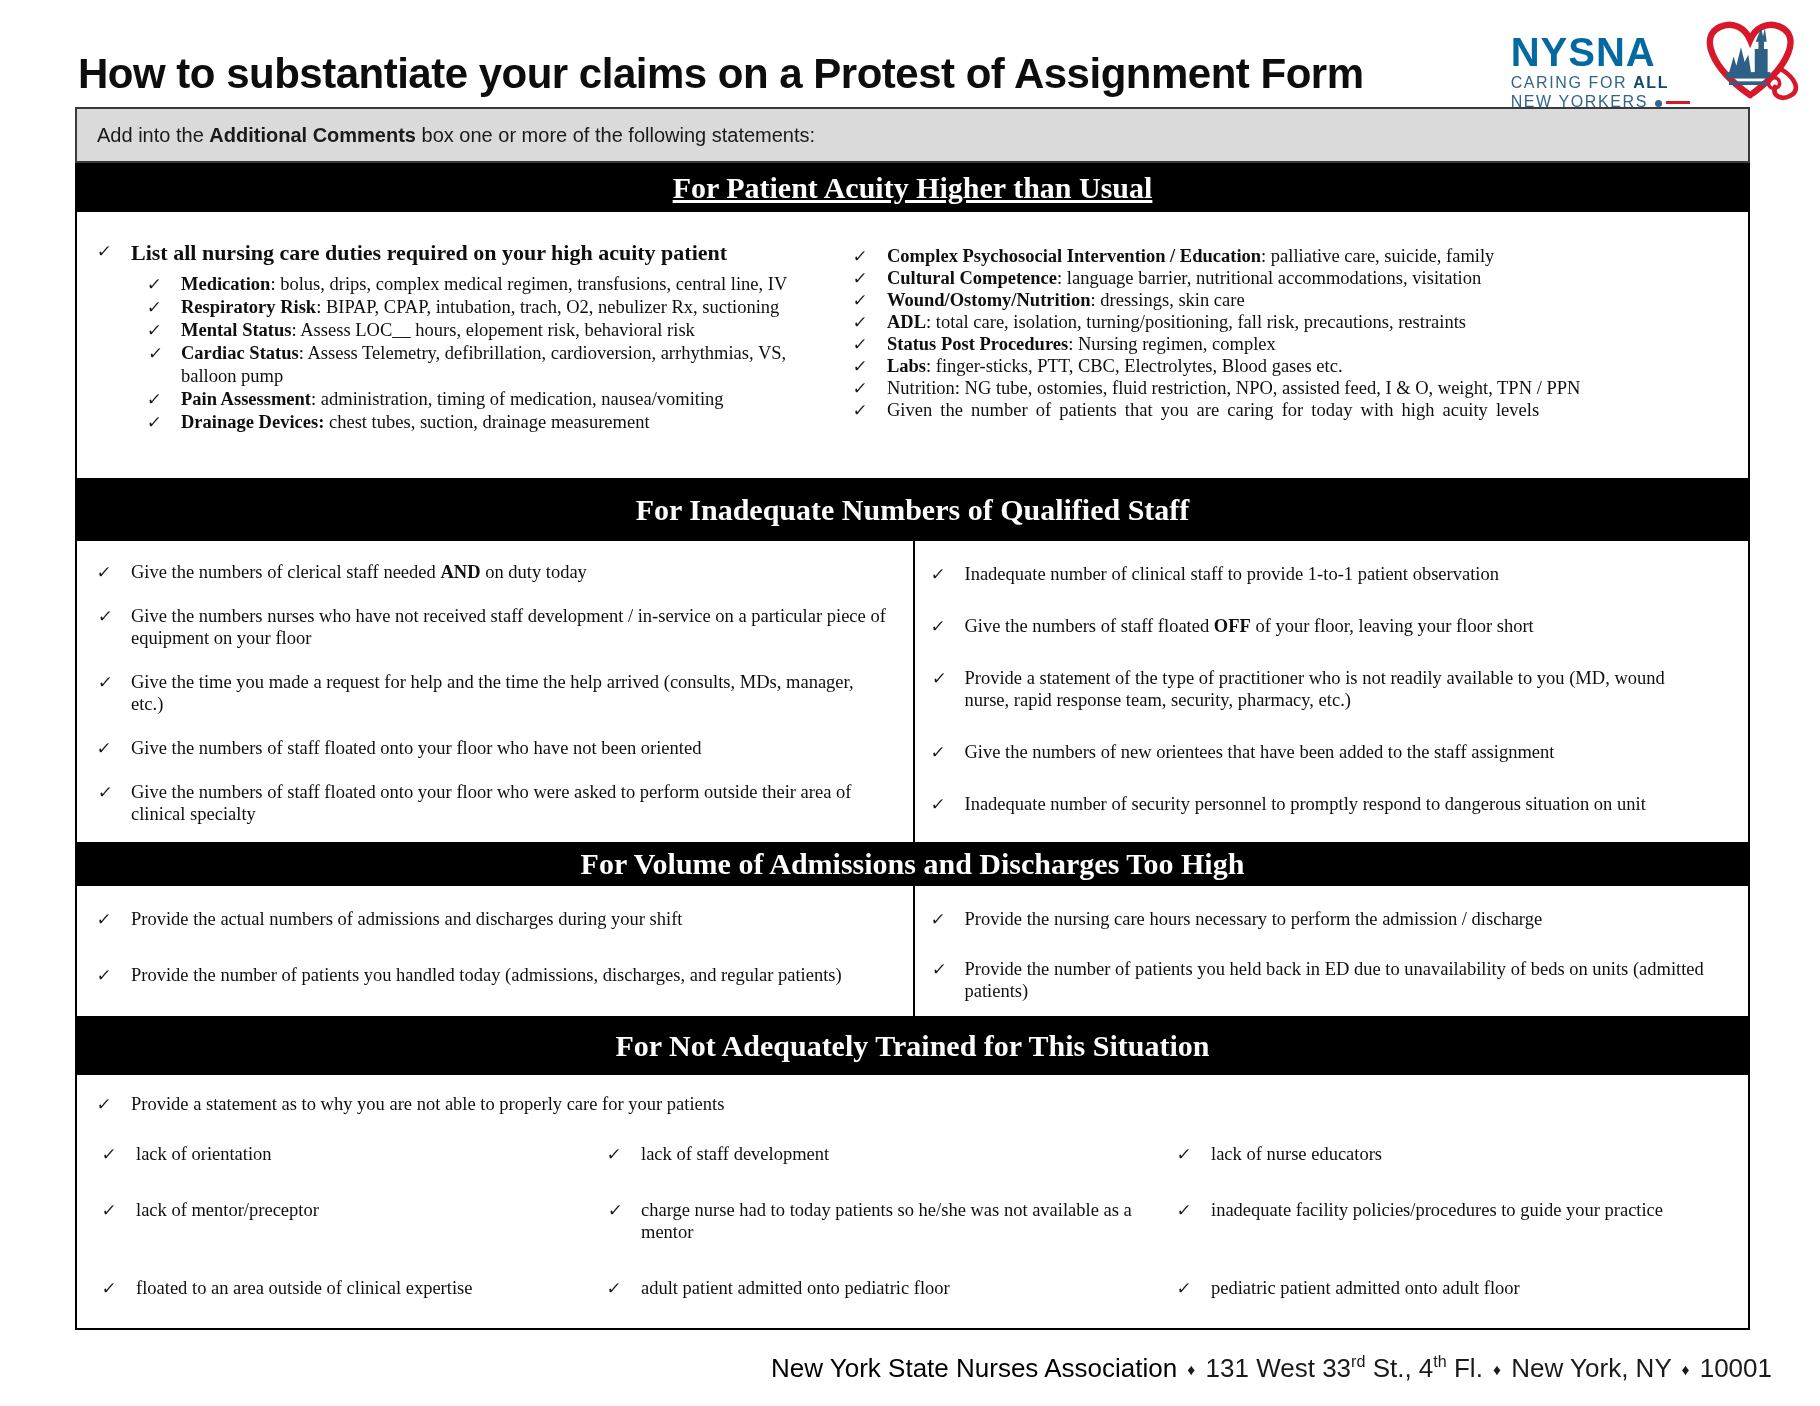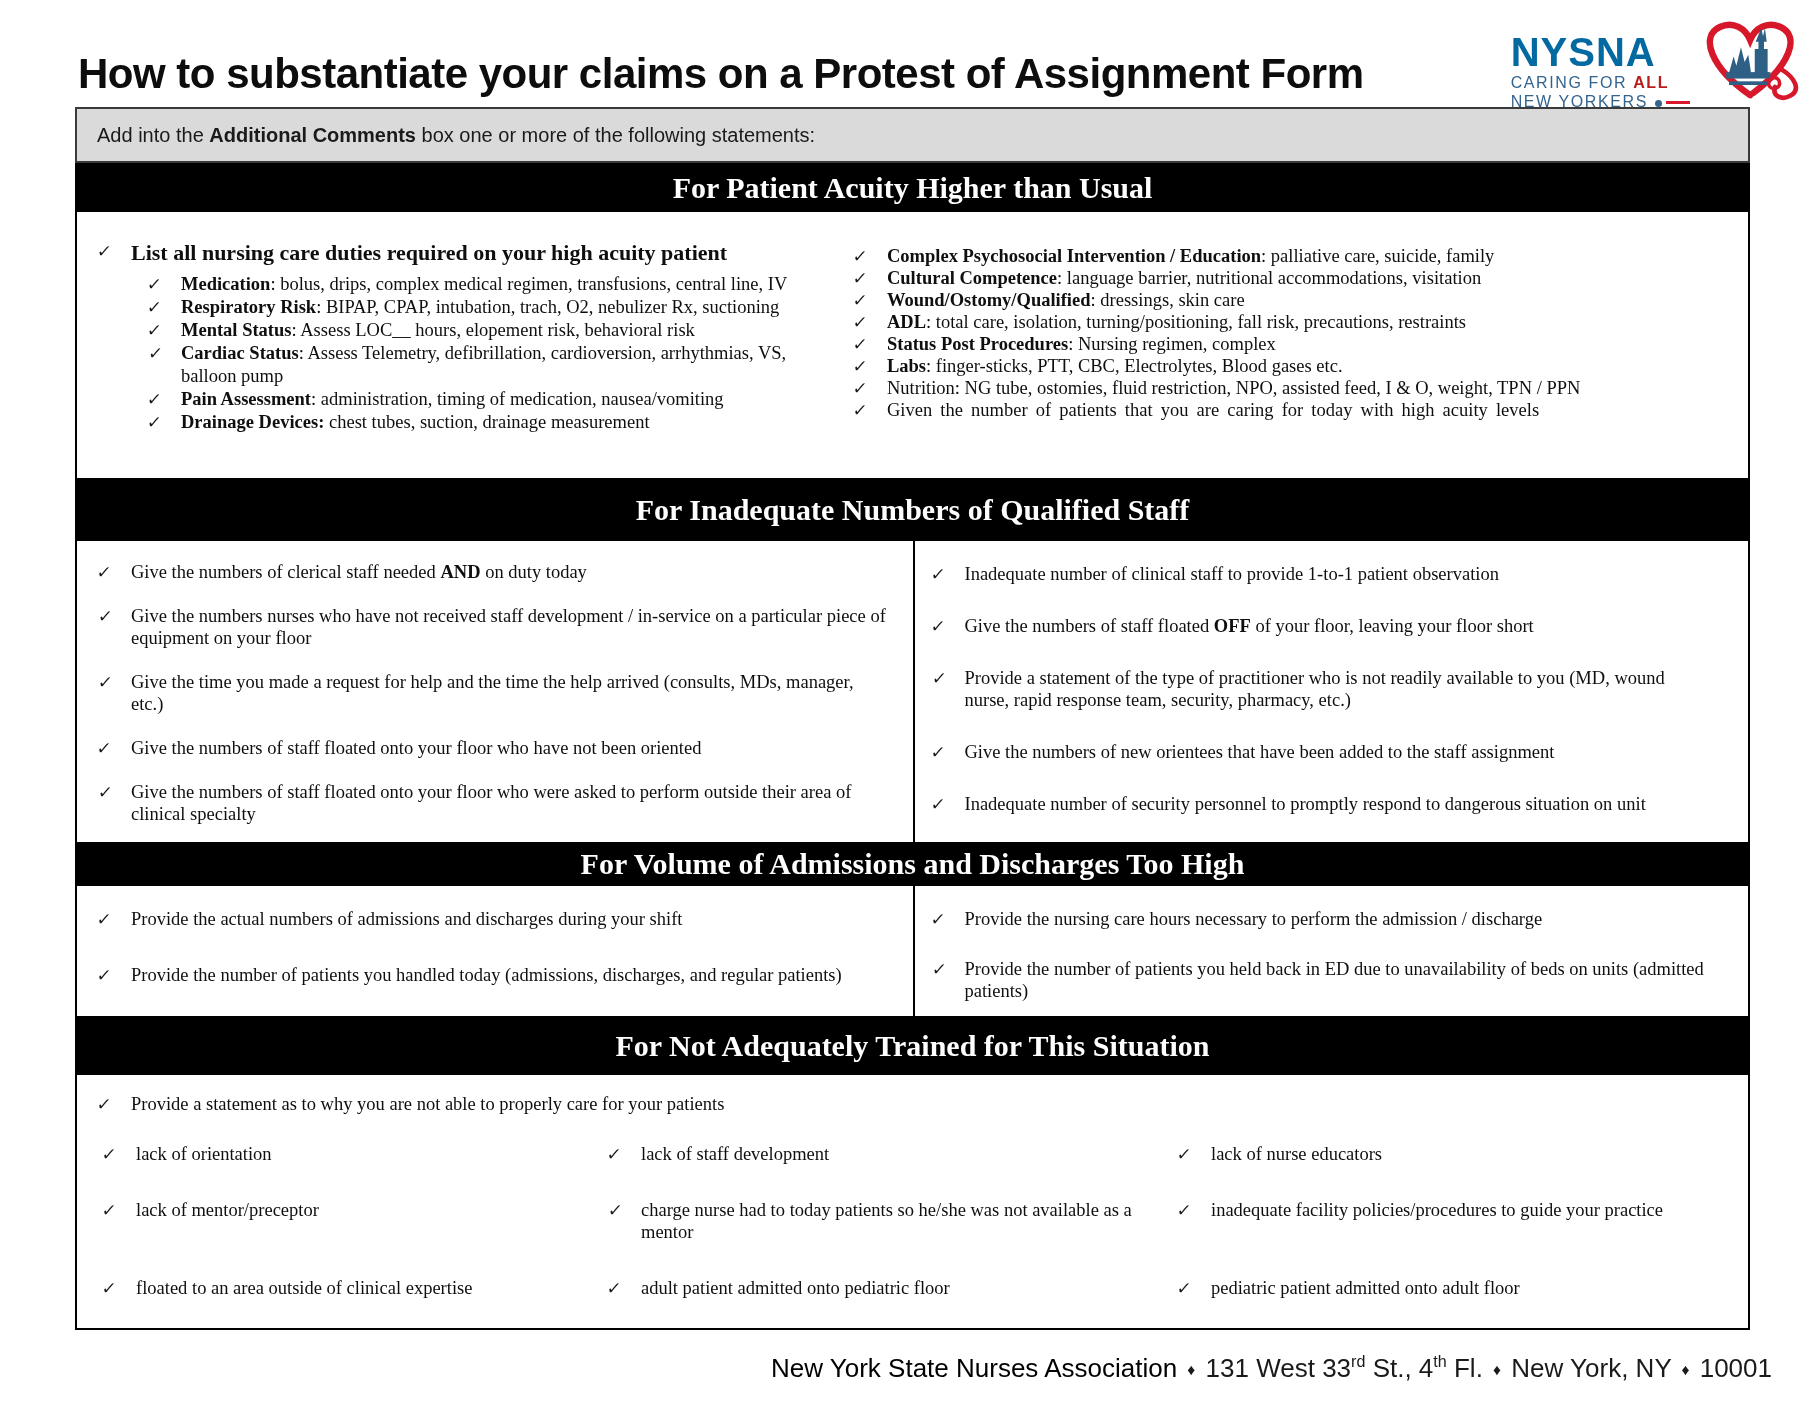--- a/index.html
+++ b/index.html
@@ -5,31 +5,31 @@
   html,body{margin:0;padding:0;background:#fff;}
   .doc{position:relative;width:1820px;height:1406px;background:#ffffff;overflow:hidden;
        font-family:"Liberation Serif",serif;color:#111;}
   
   .title{position:absolute;left:78px;top:50px;margin:0;font-family:"Liberation Sans",sans-serif;
          font-weight:700;font-size:42px;letter-spacing:-0.5px;color:#0d0d0d;white-space:nowrap;}
   .logo{position:absolute;right:8px;top:14px;display:flex;align-items:center;gap:2px;}
   .logo-text{display:flex;flex-direction:column;line-height:1.05;}
   .logo-name{font-family:"Liberation Sans",sans-serif;font-weight:700;font-size:40px;color:#0369a1;letter-spacing:1px;margin-top:17px;}
   .logo-tag1,.logo-tag2{font-family:"Liberation Sans",sans-serif;font-size:16px;color:#33648f;letter-spacing:1.6px;margin-top:2px;white-space:nowrap;}
-  .logo-tag1 b{color:#b91c1c;}
+  .logo-tag1 b{color:#0c4a6e;}
   .tag-dot{display:inline-block;width:7px;height:7px;border-radius:50%;background:#33648f;margin-left:7px;}
   .tag-dash{display:inline-block;width:24px;height:3px;background:#d7182a;margin-left:4px;vertical-align:middle;}
   
   .content{position:absolute;left:75px;top:107px;width:1675px;}
   .graybar{box-sizing:border-box;height:56px;background:#dadada;border:2px solid #3a3a3a;
            display:flex;align-items:center;padding-left:20px;
            font-family:"Liberation Sans",sans-serif;font-size:20px;color:#1a1a1a;}
   .secbar{box-sizing:border-box;background:#000;color:#fff;display:flex;align-items:center;justify-content:center;
           font-family:"Liberation Serif",serif;font-weight:700;font-size:30px;}
-  .bar1{height:49px;} .bar2{height:63px;} .bar3{height:44px;} .bar4{height:59px;}
+  .bar1{height:49px;text-decoration:underline;} .bar2{height:63px;} .bar3{height:44px;} .bar4{height:59px;}
   .sec{box-sizing:border-box;border-left:2px solid #000;border-right:2px solid #000;overflow:hidden;}
   .sec1{height:266px;display:grid;grid-template-columns:45.6% 54.4%;}
   .sec2{height:301px;display:grid;grid-template-columns:50% 50%;}
   .sec3{height:130px;display:grid;grid-template-columns:50% 50%;}
   .sec4{height:255px;border-bottom:2px solid #000;}
   .divided{border-left:2px solid #000;}
   
   .colL1{padding:28px 8px 0 20px;}
   .colR1{padding:33px 150px 0 14px;}
   .colL2{padding:20px 26px 0 20px;}
@@ -132,21 +132,21 @@
         <div class="item">
             <span class="chk">✓</span>
             <span class="txt"><b>Complex Psychosocial Intervention / Education</b><span>: palliative care, suicide, family</span></span>
           </div>
         <div class="item">
             <span class="chk">✓</span>
             <span class="txt"><b>Cultural Competence</b><span>: language barrier, nutritional accommodations, visitation</span></span>
           </div>
         <div class="item">
             <span class="chk">✓</span>
-            <span class="txt"><b>Wound/Ostomy/Qualified</b><span>: dressings, skin care</span></span>
+            <span class="txt"><b>Wound/Ostomy/Nutrition</b><span>: dressings, skin care</span></span>
           </div>
         <div class="item">
             <span class="chk">✓</span>
             <span class="txt"><b>ADL</b><span>: total care, isolation, turning/positioning, fall risk, precautions, restraints</span></span>
           </div>
         <div class="item">
             <span class="chk">✓</span>
             <span class="txt"><b>Status Post Procedures</b><span>: Nursing regimen, complex</span></span>
           </div>
         <div class="item">

